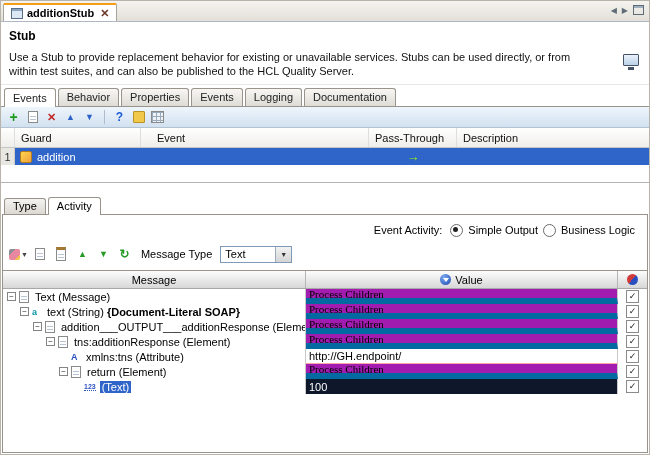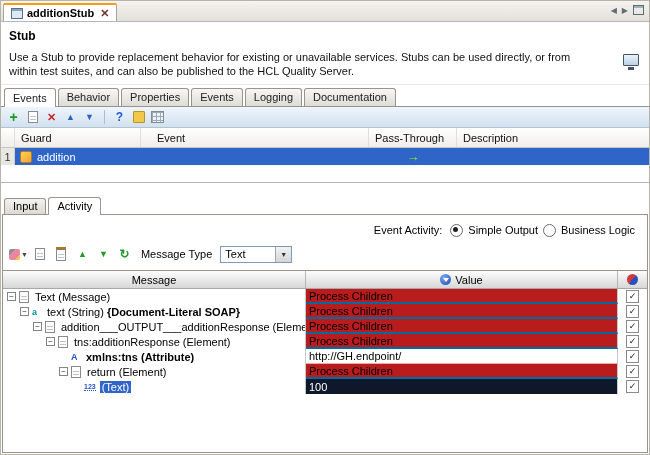--- a/index.html
+++ b/index.html
@@ -97,21 +97,21 @@
   .mth.m{width:303px;}
   .mth.v{width:312px;}
   .mth.k{flex:1;border-right:none;}
   .orb-v{width:11px;height:11px;border-radius:50%;background:radial-gradient(circle at 35% 30%,#7aa8f0,#1d49b0);position:relative;flex:none;}
   .orb-v::after{content:"";position:absolute;left:3px;top:4px;border-left:3px solid transparent;border-right:3px solid transparent;border-top:4px solid #fff;}
   .orb-rb{width:11px;height:11px;border-radius:50%;background:linear-gradient(135deg,#d03a3a 50%,#2a4fc0 50%);flex:none;}
 
   .mrow{display:flex;height:15px;}
   .mcell{width:303px;display:flex;align-items:center;overflow:hidden;white-space:nowrap;border-right:1px solid #c9c9c9;box-sizing:border-box;}
   .vcell{width:312px;display:flex;align-items:center;padding-left:3px;overflow:hidden;white-space:nowrap;border-right:1px solid #c9c9c9;box-sizing:border-box;font-size:11px;}
-  .vcell.gray{background:#b91c1c;border-bottom:2px solid #0369a1;}
+  .vcell.gray{background:#a21caf;border-bottom:6px solid #0369a1;font-family:Liberation Serif, serif;}
   .vcell.white{background:#fff;border-bottom:1px solid #fca5a5;}
   .vcell.sel{background:#0f172a;color:#fff;}
   .ccell{flex:1;display:flex;align-items:center;justify-content:center;}
   .cb{width:11px;height:11px;border:1px solid #8a8a8a;background:#fff;display:flex;align-items:center;justify-content:center;font-size:9px;line-height:1;color:#1a1a1a;flex:none;}
   .cb.on::after{content:"\2713";}
 
   .exp{width:9px;height:9px;border:1px solid #848484;background:#fff;display:inline-flex;align-items:center;justify-content:center;margin-right:3px;flex:none;box-sizing:border-box;}
   .exp::before{content:"\2212";font-size:8px;line-height:1;color:#333;}
   .tico{margin-right:4px;flex:none;}
   .ico-a{width:9px;display:inline-block;font-weight:bold;font-size:9px;color:#0a96a8;}
@@ -208,21 +208,21 @@
           <span class="pt-arrow">→</span>
         </div>
       <div class="ec c4"></div>
     </div>
     <div class="e-empty"></div>
   </div>
 
   <div class="gap"></div>
 
   <div class="subtabs">
-    <div class="stab">Input</div>
+    <div class="stab">Type</div>
     <div class="stab active">Activity</div>
   </div>
 
   <div class="panel">
 
     <div class="ea-row">
       <span class="ea-lbl">Event Activity:</span>
       <span class="radio on"></span>
       <span>Simple Output</span>
       <span class="radio"></span>
@@ -313,21 +313,21 @@
           <span class="tico doc-ic"></span>
           <span class="lbl">tns:additionResponse (Element)</span>
         </div>
         <div class="vcell gray">Process Children</div>
         <div class="ccell">
             <span class="cb on"></span>
           </div>
       </div>
 
       <div class="mrow">
-        <div class="mcell" style="padding-left:68px;font-weight:bold;">
+        <div class="mcell" style="padding-left:68px;">
           <span class="tico ico-attr"></span>
           <span class="lbl">xmlns:tns (Attribute)</span>
         </div>
         <div class="vcell white">http://GH.endpoint/</div>
         <div class="ccell">
             <span class="cb on"></span>
           </div>
       </div>
 
       <div class="mrow">

